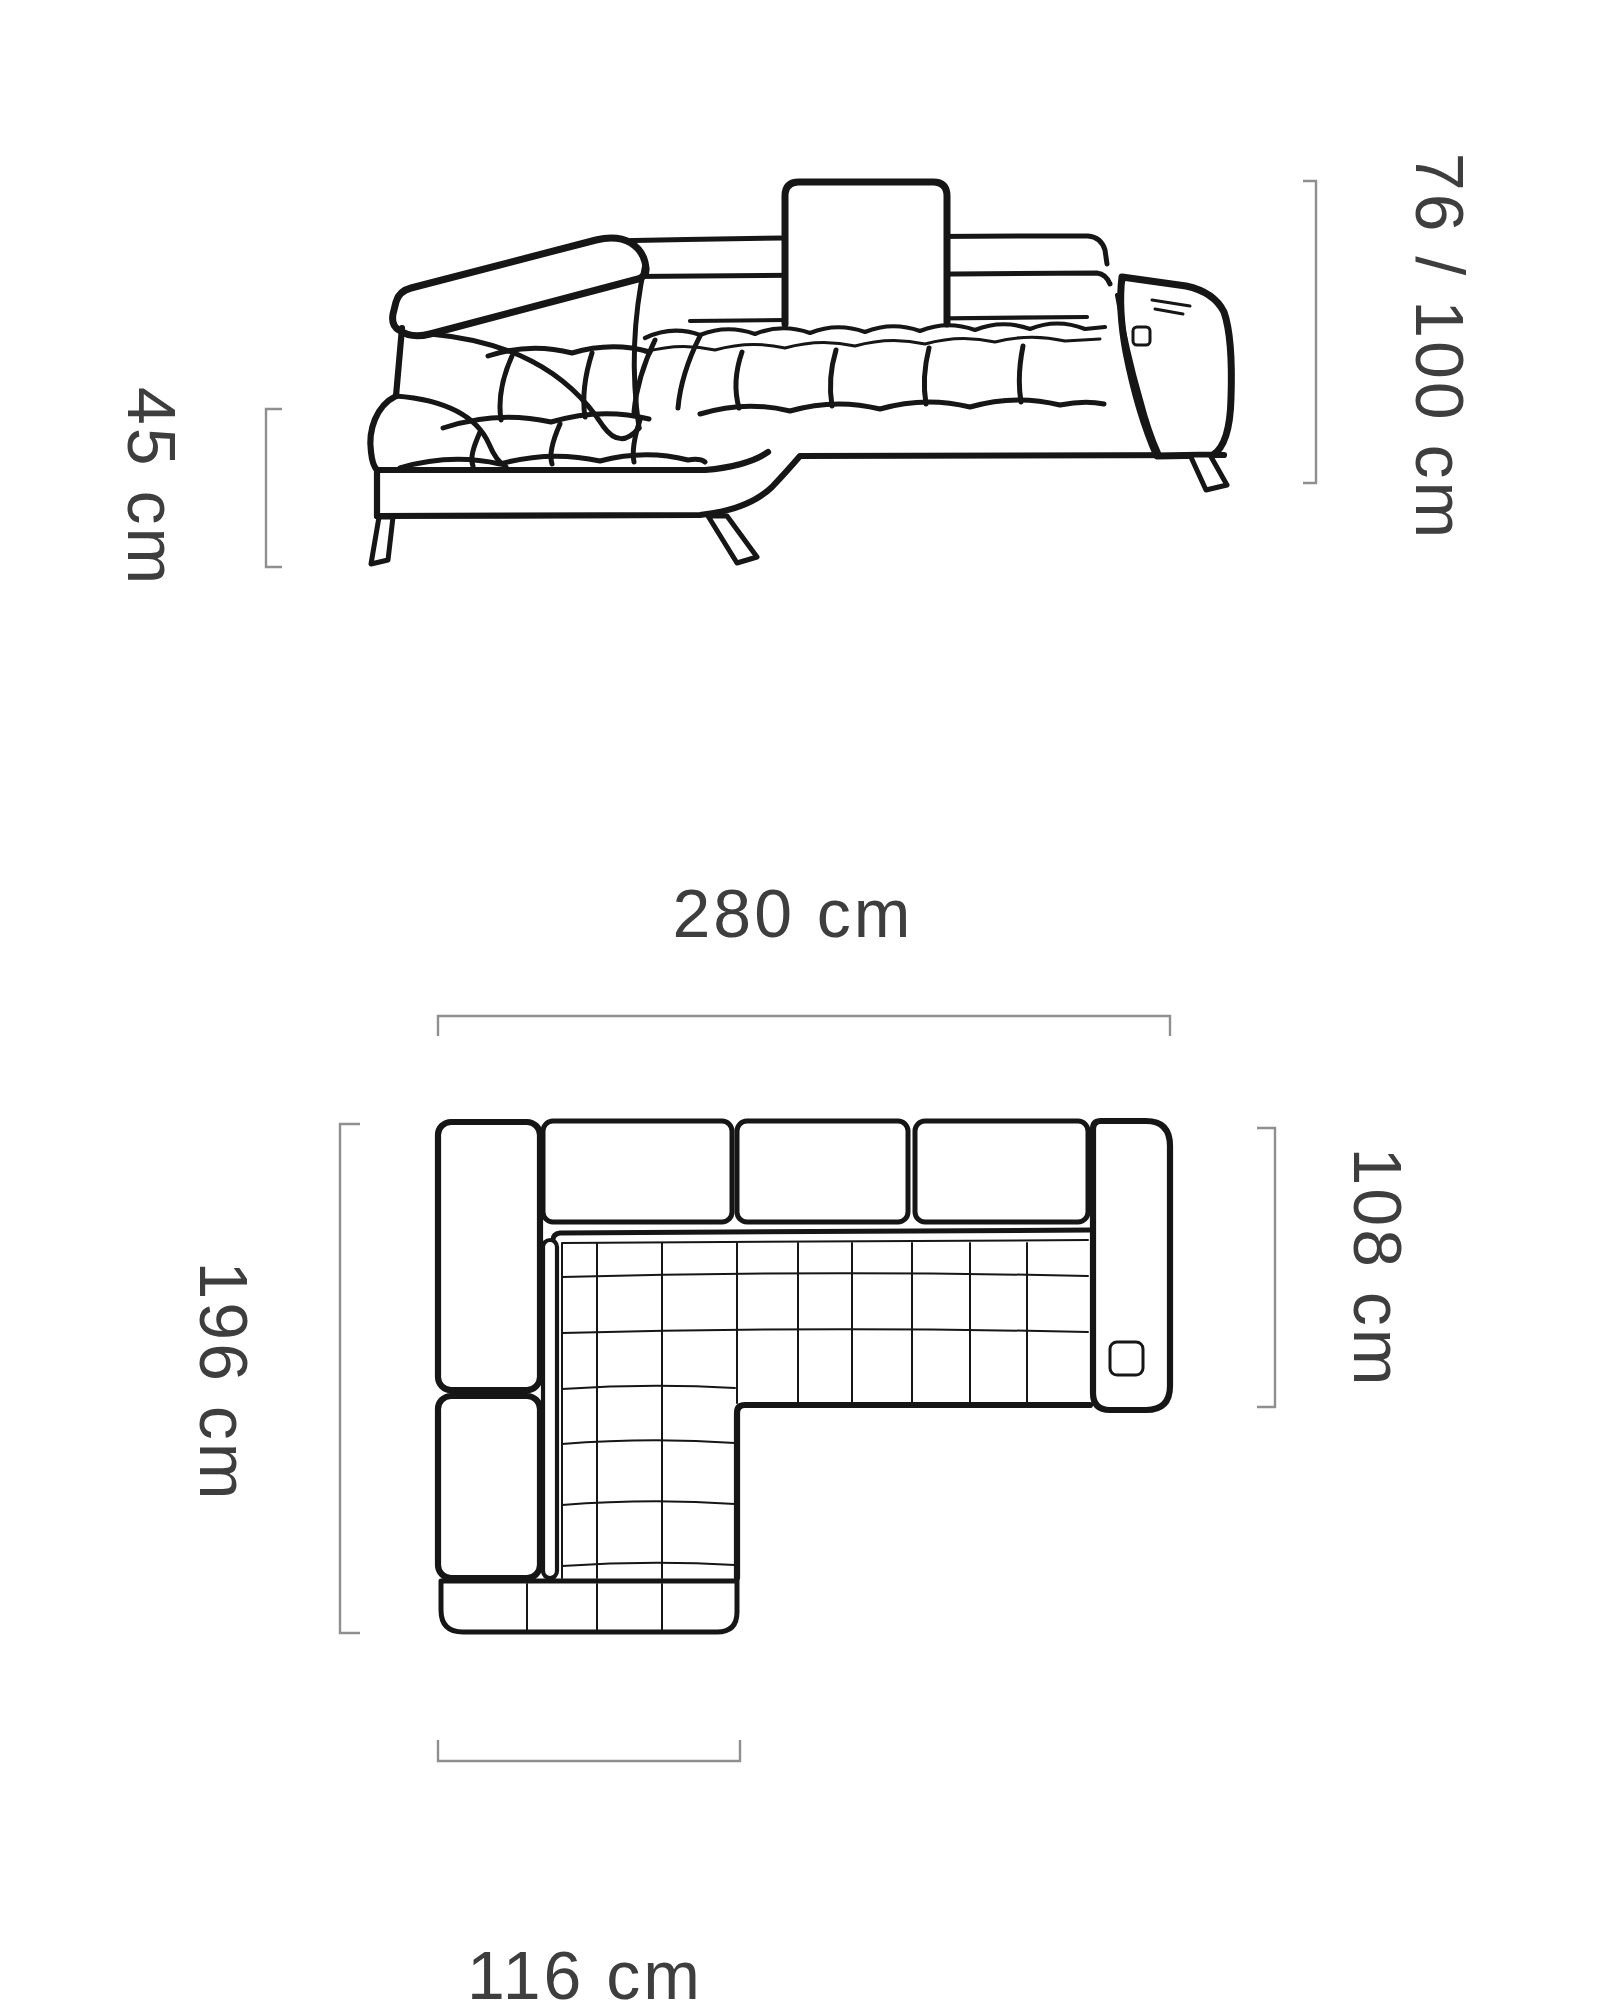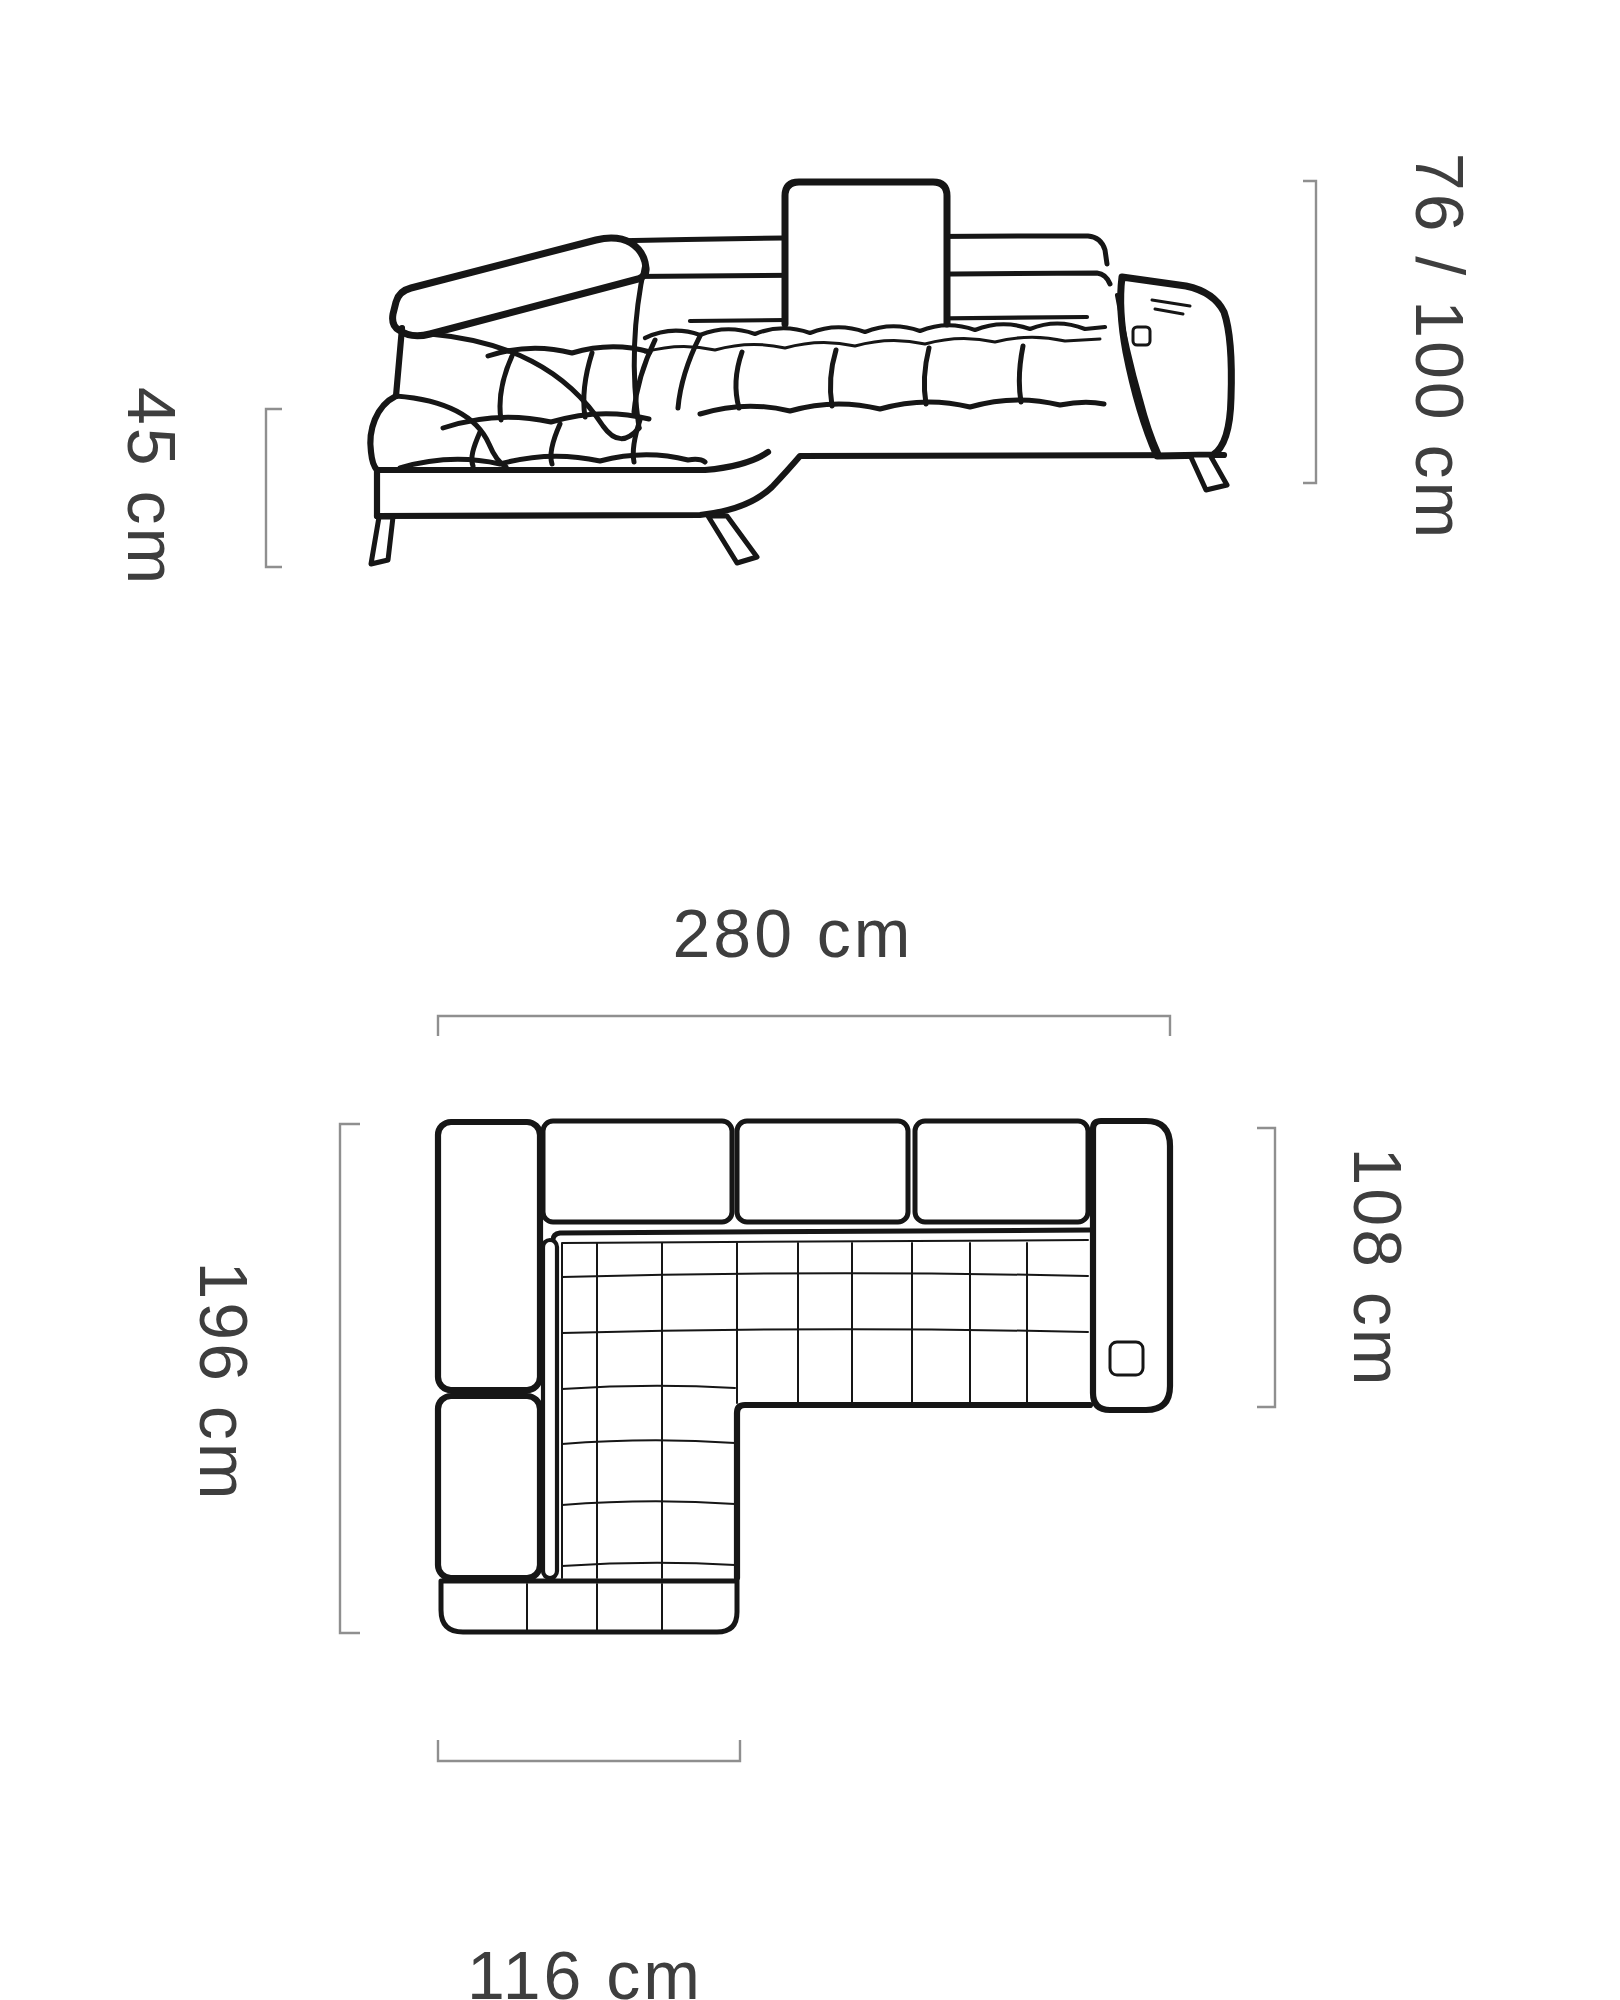--- a/index.html
+++ b/index.html
@@ -129,17 +129,17 @@
       <path class="bracket" d="M282 409 L266 409 L266 567 L282 567"></path>
       <path class="bracket" d="M438 1036 L438 1016 L1170 1016 L1170 1036"></path>
       <path class="bracket" d="M360 1124 L340 1124 L340 1633 L360 1633"></path>
       <path class="bracket" d="M1257 1128 L1275 1128 L1275 1407 L1257 1407"></path>
       <path class="bracket" d="M438 1740 L438 1761 L740 1761 L740 1740"></path>
     </g>
   </svg>
 
   <span class="label rot" style="left:1440px;top:347px;">76 / 100 cm</span>
   <span class="label rot" style="left:152px;top:487px;">45 cm</span>
-  <span class="label" style="left:793px;top:913px;margin-top:20px;">280 cm</span>
+  <span class="label" style="left:793px;top:913px;">280 cm</span>
   <span class="label rot" style="left:224px;top:1382px;">196 cm</span>
   <span class="label rot" style="left:1378px;top:1268px;">108 cm</span>
   <span class="label" style="left:585px;top:1975px;">116 cm</span>
 </div>
 
 </body></html>

